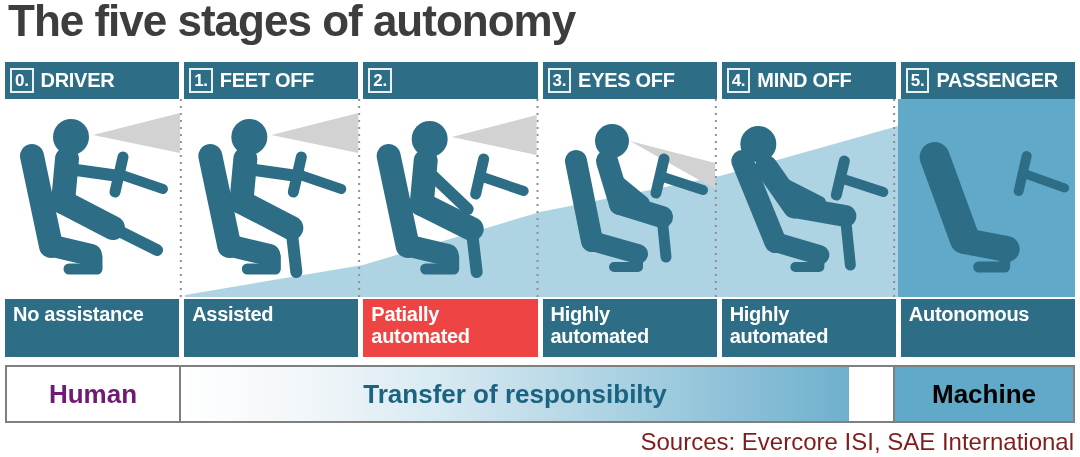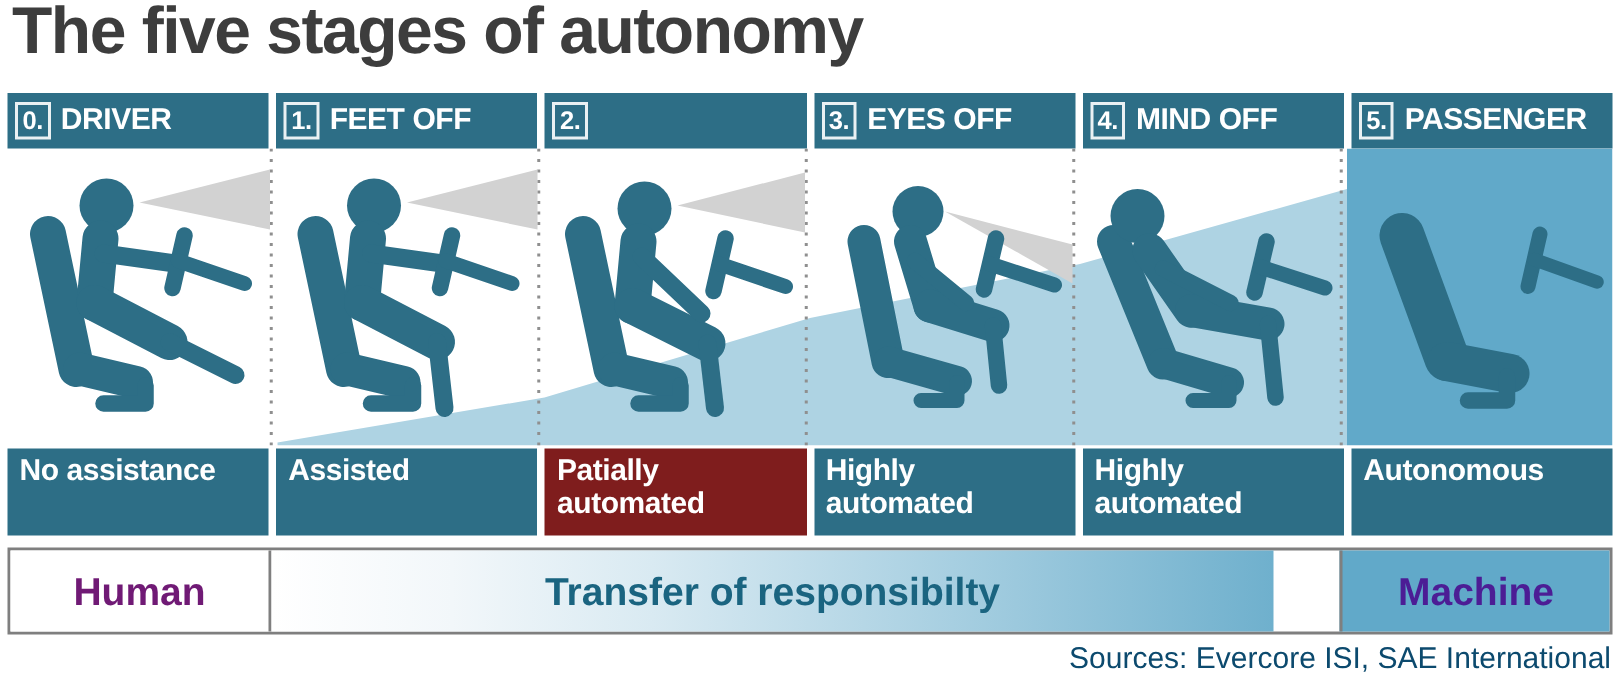--- a/index.html
+++ b/index.html
@@ -30,23 +30,23 @@
   .bar{
     position:absolute;top:365px;left:5px;width:1070px;height:58px;
     border:2px solid #7f7f7f;box-sizing:border-box;display:flex;
   }
   .bar-cell{display:flex;align-items:center;justify-content:center;font-weight:bold;font-size:26px;}
   .bar-left{width:174px;background:#fff;color:#701a75;border-right:2px solid #7f7f7f;flex:0 0 auto;box-sizing:border-box;}
   .bar-mid{
     flex:1;color:#1a6480;
     background:linear-gradient(to right,#ffffff 0%,#f2f7fa 18%,#d9eaf2 38%,#a7cfe1 68%,#6fb0cd 100%);
   }
-  .bar-right{width:180px;background:#61a9c9;color:#4c1d95;border-left:2px solid #7f7f7f;flex:0 0 auto;box-sizing:border-box;margin-left:44px;}
+  .bar-right{width:180px;background:#61a9c9;color:#000000;border-left:2px solid #7f7f7f;flex:0 0 auto;box-sizing:border-box;margin-left:44px;}
   .source{
-    position:absolute;right:6px;top:428px;font-size:20px;color:#0c4a6e;white-space:nowrap;
+    position:absolute;right:6px;top:428px;font-size:24px;color:#7f1d1d;white-space:nowrap;
   }
 </style>
 </head>
 <body>
 
 <div class="canvas">
 
   <div class="title">The five stages of autonomy</div>
 
   <div class="row headers">
@@ -186,21 +186,21 @@
         <g>
           <line x1="130" y1="57" x2="122" y2="92" stroke="#2d6e86" stroke-width="10" stroke-linecap="round"></line>
           <line x1="126" y1="74" x2="168" y2="89" stroke="#2d6e86" stroke-width="9" stroke-linecap="round"></line>
         </g>
       </g>
     </svg>
 
   <div class="row labels">
     <div class="label-cell" style="background: rgb(45, 110, 134);">No assistance</div>
     <div class="label-cell" style="background: rgb(45, 110, 134);">Assisted</div>
-    <div class="label-cell" style="background: #7f1d1d;">Patially automated</div>
+    <div class="label-cell" style="background: #ef4444;">Patially automated</div>
     <div class="label-cell" style="background: rgb(45, 110, 134);">Highly automated</div>
     <div class="label-cell" style="background: rgb(45, 110, 134);">Highly automated</div>
     <div class="label-cell" style="background: rgb(45, 110, 134);">Autonomous</div>
   </div>
 
   <div class="bar">
     <div class="bar-cell bar-left">Human</div>
     <div class="bar-cell bar-mid">Transfer of responsibilty</div>
     <div class="bar-cell bar-right" style="background: rgb(97, 169, 201);">Machine</div>
   </div>

